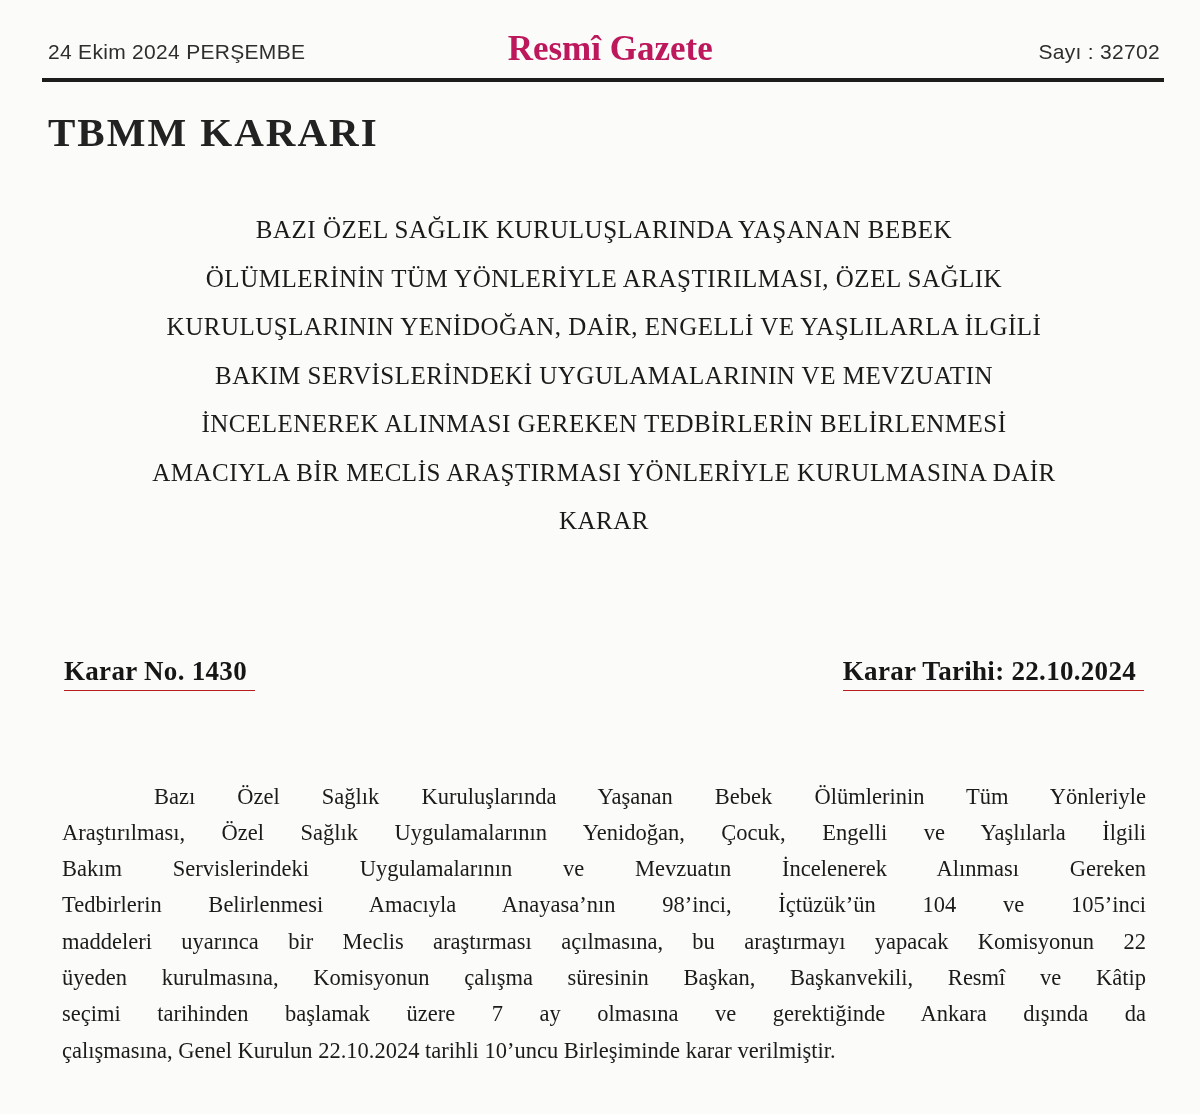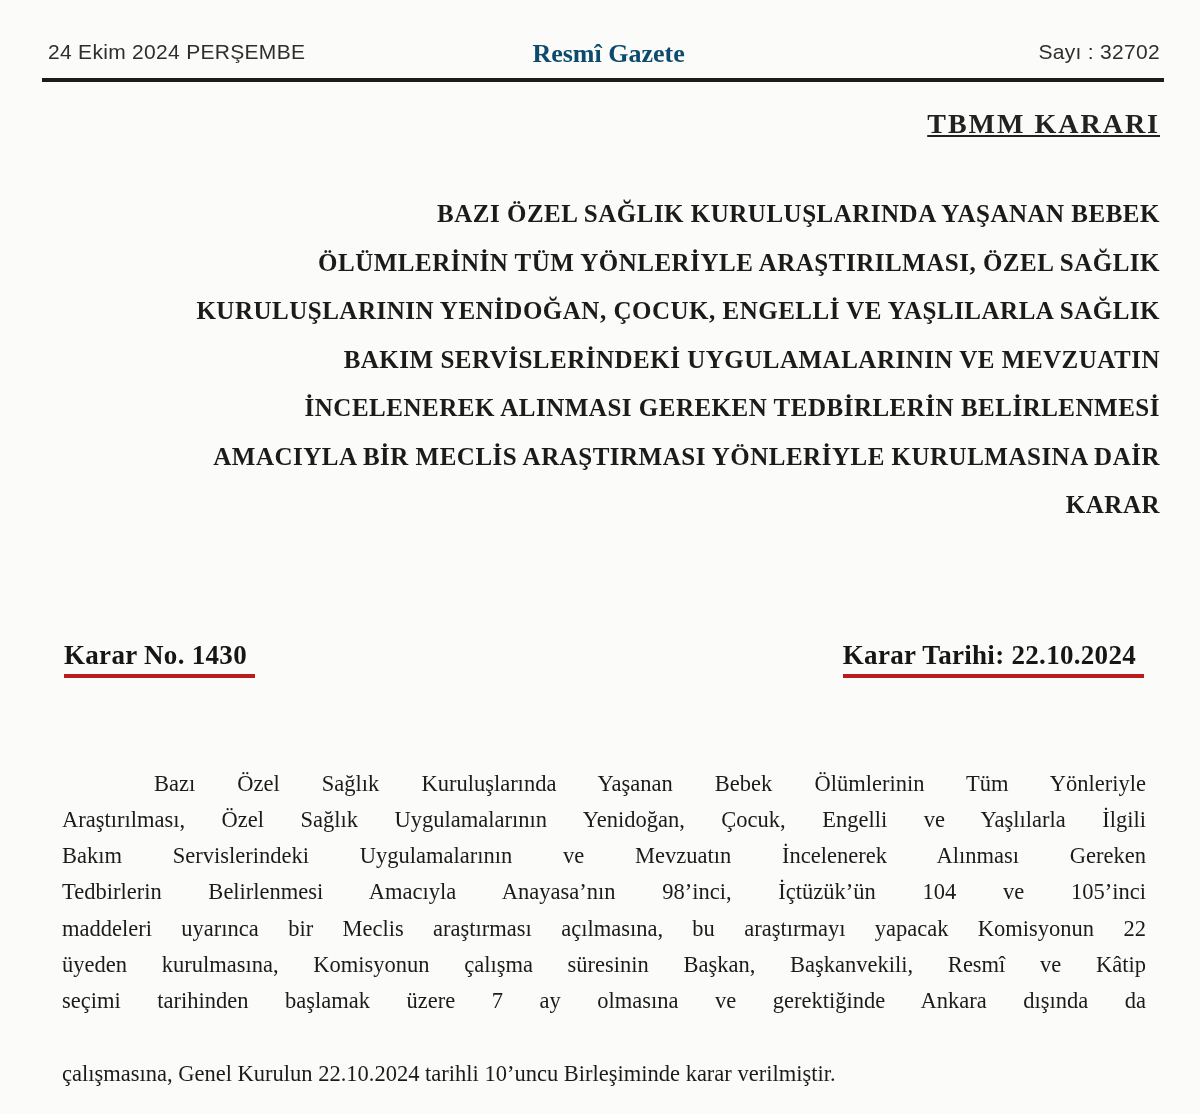--- a/index.html
+++ b/index.html
@@ -30,44 +30,43 @@
     color: #2e2e2e;
     letter-spacing: 0.3px;
     padding-bottom: 2px;
   }
   .masthead {
     position: absolute;
     left: 50%; bottom: -3px;
     transform: translateX(-47%);
     font-family: "Liberation Serif", serif;
     font-weight: bold;
-    font-size: 26px;
-    color: #0c4a6e;
+    font-size: 35px;
+    color: #be185d;
     white-space: nowrap;
   }
   .header-rule {
     border: none;
     border-top: 4px solid #1c1c1c;
     margin: 12px -4px 0 -6px;
   }
 
   
   .kind-heading {
     margin: 26px 0 0;
-    text-align: right;
-    font-size: 28px;
+    text-align: left;
+    font-size: 41px;
     font-weight: bold;
     letter-spacing: 2px;
     color: #222;
-    text-decoration: underline;
   }
   .decision-title {
     margin-top: 50px;
-    text-align: right;
-    font-weight: bold;
+    text-align: center;
+    font-weight: normal;
     font-size: 25px;
     letter-spacing: 0.5px;
     color: #1b1b1b;
   }
   .title-line {
     line-height: 48.5px;
     white-space: nowrap;
   }
 
   
@@ -75,60 +74,60 @@
     margin-top: 110px;
     padding: 0 16px;
     display: flex;
     justify-content: space-between;
     align-items: baseline;
   }
   .meta-item {
     font-weight: bold;
     font-size: 27px;
     color: #161616;
-    border-bottom: 4px solid #b91c1c;
+    border-bottom: 1px solid #b91c1c;
     padding: 0 8px 3px 0;
     letter-spacing: 0.3px;
   }
 
   
   .decision-body {
     margin-top: 88px;
     padding: 0 14px;
     font-size: 22.5px;
     color: #1b1b1b;
     font-family: Liberation Serif, serif;
   }
   .body-line {
     line-height: 36.3px;
     text-align: justify;
     text-align-last: justify;
   }
   .body-line--first { text-indent: 92px; }
-  .body-line--last  { text-align-last: left; margin-top: 36px; }
+  .body-line--last  { text-align-last: left; }
 </style>
 </head>
 <body>
 
 <div class="page">
 
   <header class="gazette-header">
     <span class="header-date">24 Ekim 2024 PERŞEMBE</span>
     <span class="masthead">Resmî Gazete</span>
     <span class="header-issue">Sayı : 32702</span>
   </header>
 
   <hr class="header-rule">
 
   <h1 class="kind-heading">TBMM KARARI</h1>
 
   <div class="decision-title">
     <div class="title-line">BAZI ÖZEL SAĞLIK KURULUŞLARINDA YAŞANAN BEBEK</div>
     <div class="title-line">ÖLÜMLERİNİN TÜM YÖNLERİYLE ARAŞTIRILMASI, ÖZEL SAĞLIK</div>
-    <div class="title-line">KURULUŞLARININ YENİDOĞAN, ÇOCUK, ENGELLİ VE YAŞLILARLA SAĞLIK</div>
+    <div class="title-line">KURULUŞLARININ YENİDOĞAN, DAİR, ENGELLİ VE YAŞLILARLA İLGİLİ</div>
     <div class="title-line">BAKIM SERVİSLERİNDEKİ UYGULAMALARININ VE MEVZUATIN</div>
     <div class="title-line">İNCELENEREK ALINMASI GEREKEN TEDBİRLERİN BELİRLENMESİ</div>
     <div class="title-line">AMACIYLA BİR MECLİS ARAŞTIRMASI YÖNLERİYLE KURULMASINA DAİR</div>
     <div class="title-line">KARAR</div>
   </div>
 
   <div class="meta-row">
     <span class="meta-item">Karar No. 1430</span>
     <span class="meta-item">Karar Tarihi: 22.10.2024</span>
   </div>

